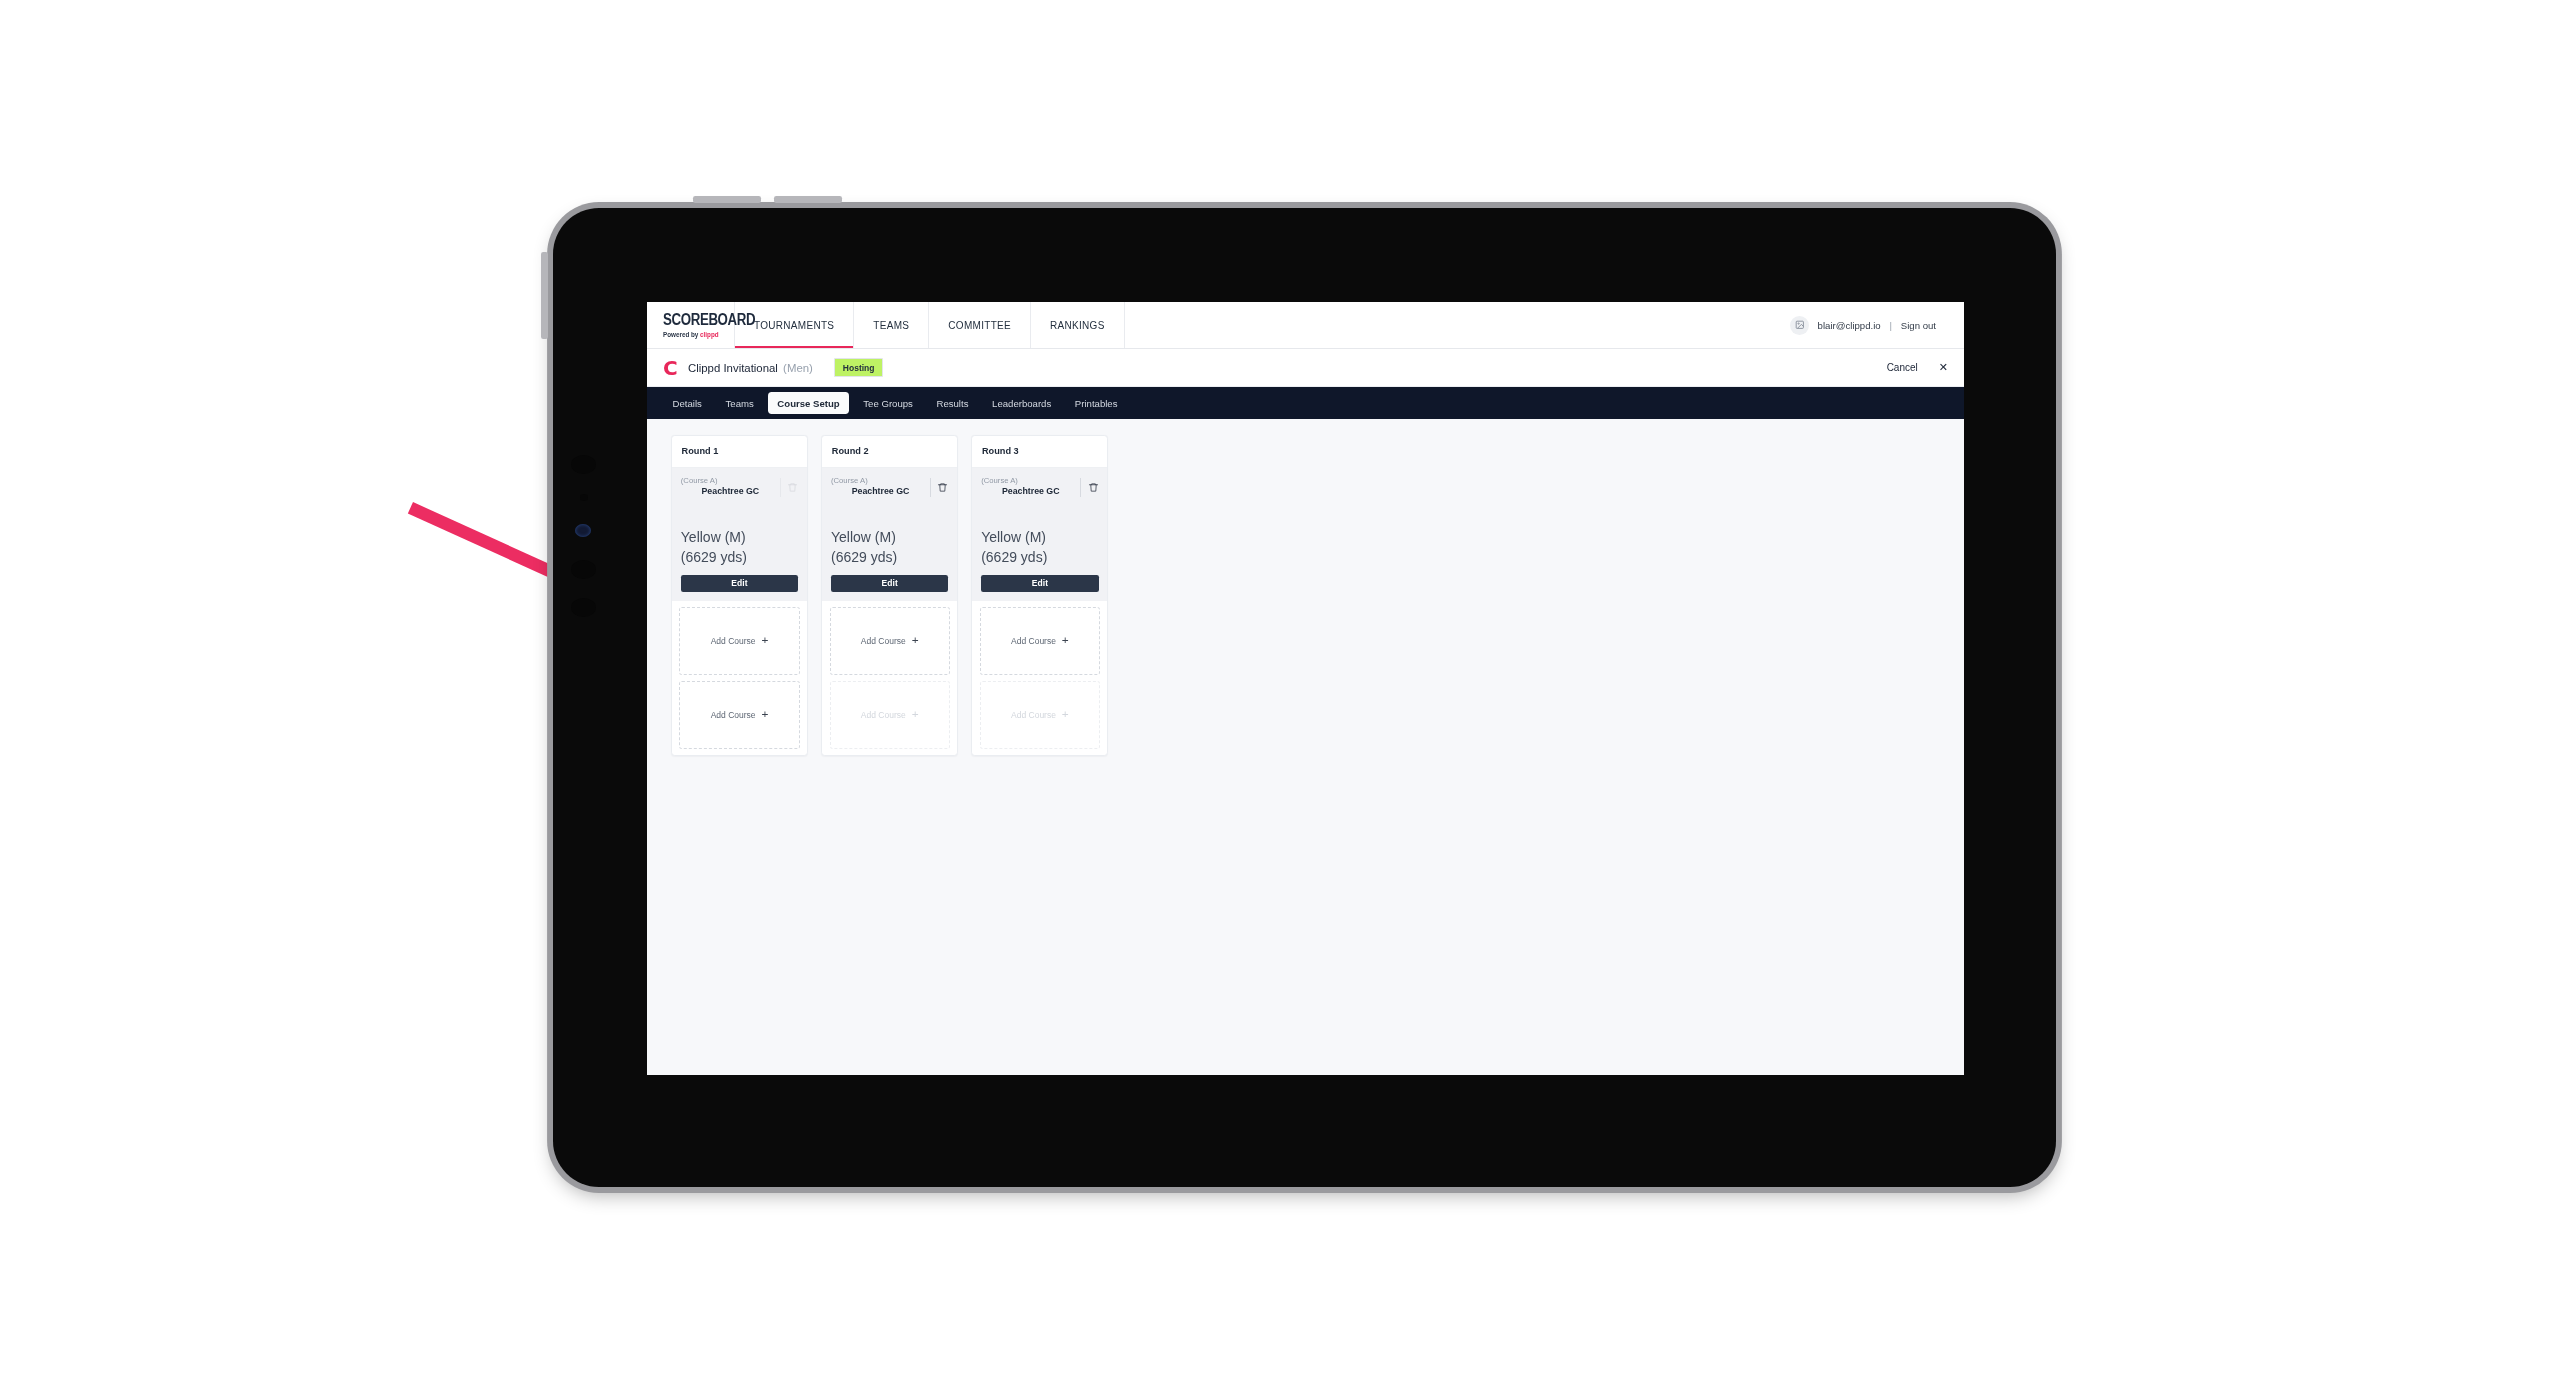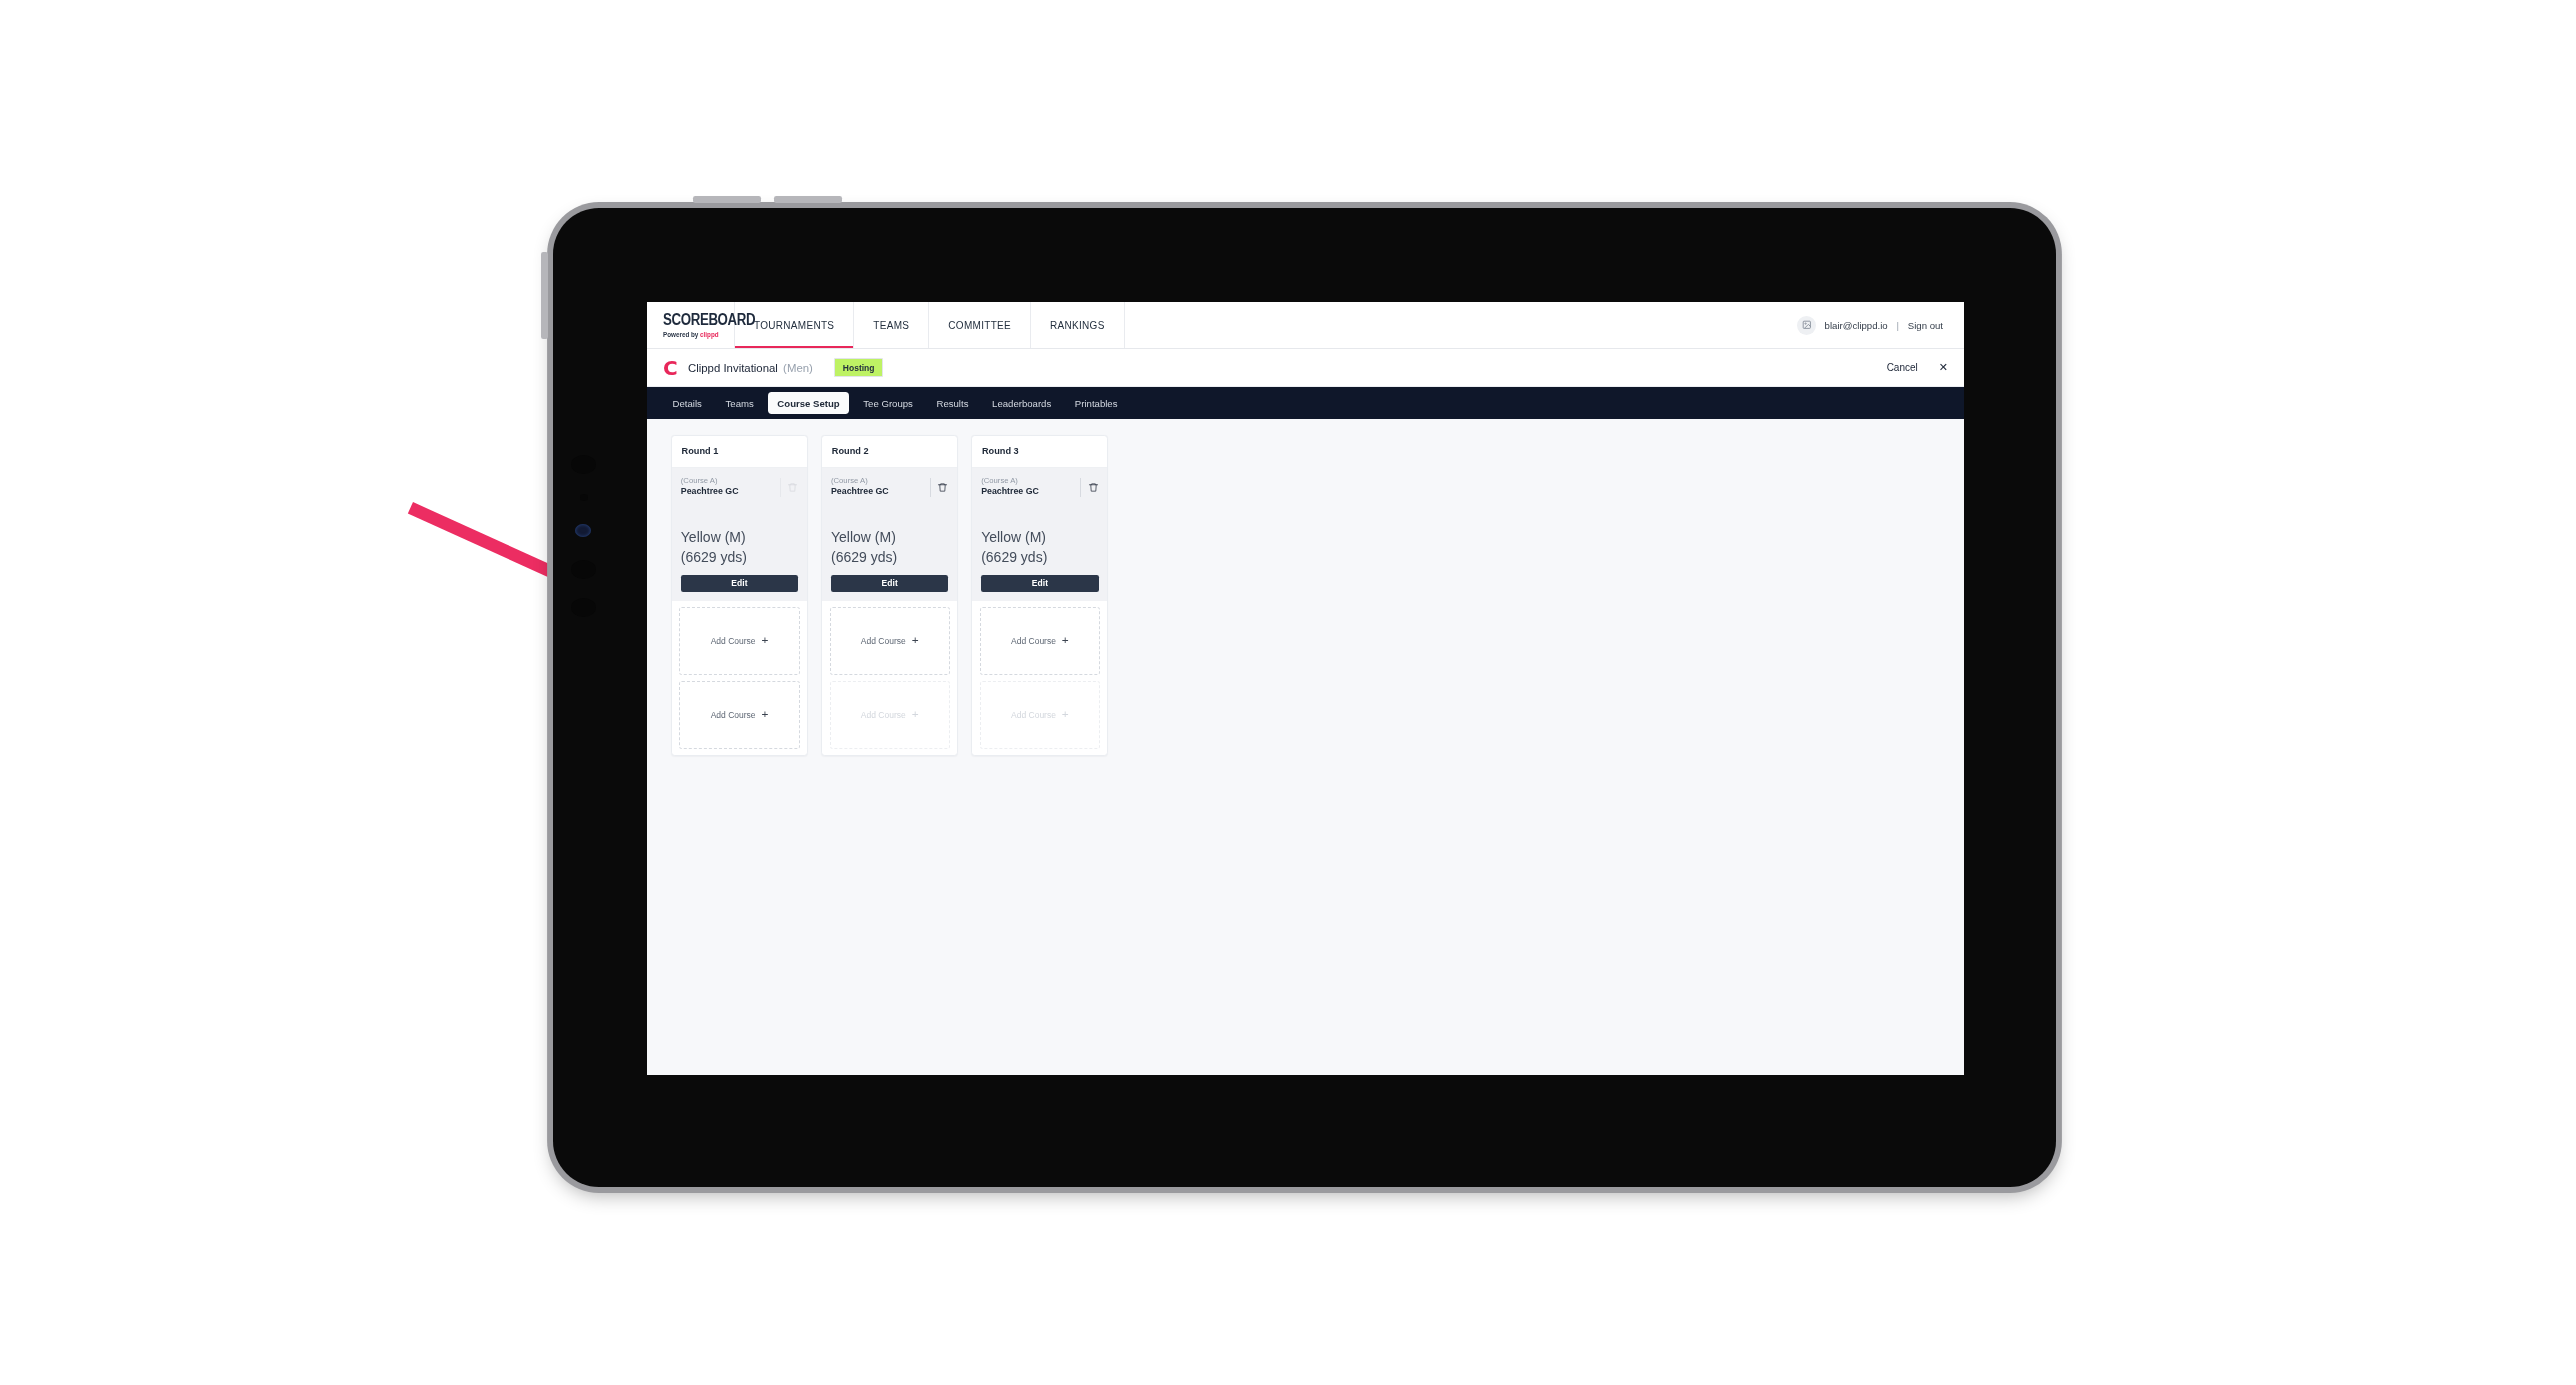--- a/index.html
+++ b/index.html
@@ -70,21 +70,21 @@
   .navitems { display: flex; align-items: stretch; }
   .navitem {
     display: flex; align-items: center; padding: 0 19px;
     font-size: 10px; color: #24303f; letter-spacing: 0.3px;
     border-right: 0.7px solid #e9ebef; position: relative; cursor: pointer;
   }
   .navitem.active::after {
     content:""; position:absolute; left:0; right:0; bottom:0; height:2.2px; background:#e8275a;
   }
   .navspacer { flex: 1; }
-  .userbox { display:flex; align-items:center; gap: 8.8px; padding-right: 21px; }
+  .userbox { display:flex; align-items:center; gap: 8.8px; padding-right: 28px; }
   .avatar { width: 19px; height: 19px; border-radius: 50%; background:#eef0f3;
             display:flex; align-items:center; justify-content:center; color:#737b87; font-size: 8.8px; }
   .useremail { font-size: 9.6px; color: #333c49; }
   .usersep { color:#9aa2ad; font-size:9.6px; }
   .signout { font-size: 9.6px; color: #333c49; cursor:pointer; }
 
   
   .tourhead {
     height: 38px; background:#fff; display:flex; align-items:center;
     padding: 0 16px; border-bottom: 0.7px solid #eceef2;
@@ -110,21 +110,21 @@
     width: 137px; background:#fff; border:0.7px solid #eaedf1; border-radius: 3.7px;
     box-shadow: 0 0.7px 1.5px rgba(16,24,40,.04); overflow: hidden;
   }
   .roundhead { padding: 10.3px 9.6px; font-size: 9.2px; font-weight: 600; color:#202a39;
                border-bottom: 0.7px solid #eef0f3; }
   .roundbody { padding: 0 0 5.9px 0; }
   .coursecard { background:#f1f2f5; padding: 8px 8.8px 8.8px 8.8px; position: relative; }
   .ccTop { display:flex; align-items:flex-start; }
   .ccTexts { flex: 1; }
   .ccLabel { font-size: 7.7px; color:#9199a5; margin-bottom: 1.5px; }
-  .ccName { font-size: 8.8px; font-weight: 700; color:#202a39; line-height: 1.35; }
+  .ccName { font-size: 8.8px; font-weight: 700; color:#202a39; line-height: 1.35; text-align: center; }
   .ccTee { font-size: 14px; color:#434c5a; line-height: 1.4; margin-top: 30px; }
   .ccActions { display:flex; align-items:center; gap: 6.6px; padding-top: 2.9px; }
   .vdiv { width:0.7px; height: 19px; background:#d7dae0; }
   .trash { width: 11px; height: 11px; color:#3a424f; }
   .faded .trash { color:#d8dbe0; }
   .faded .vdiv { background:#e6e8ec; }
   .editbtn {
     margin-top: 7.4px; height: 17.7px; background:#2b3648; color:#fff;
     border-radius: 2.2px; display:flex; align-items:center; justify-content:center;
     font-size: 8.5px; font-weight: 700; cursor:pointer; letter-spacing: 0.1px;

